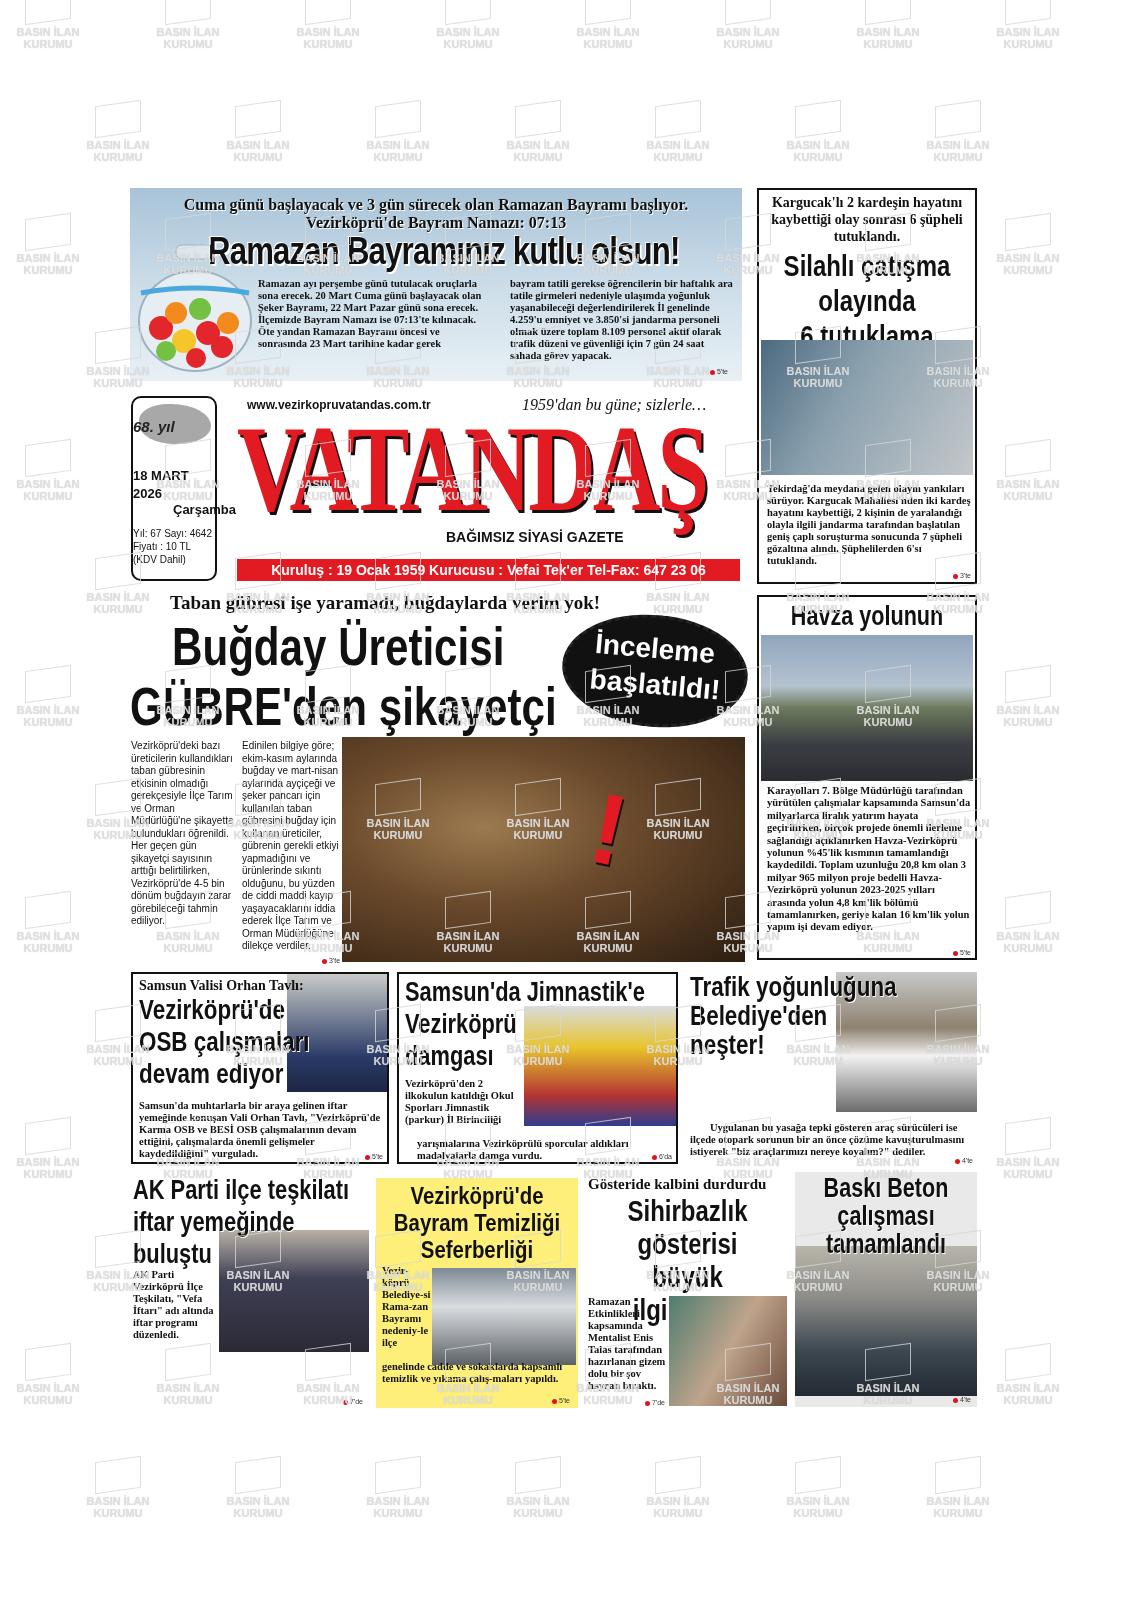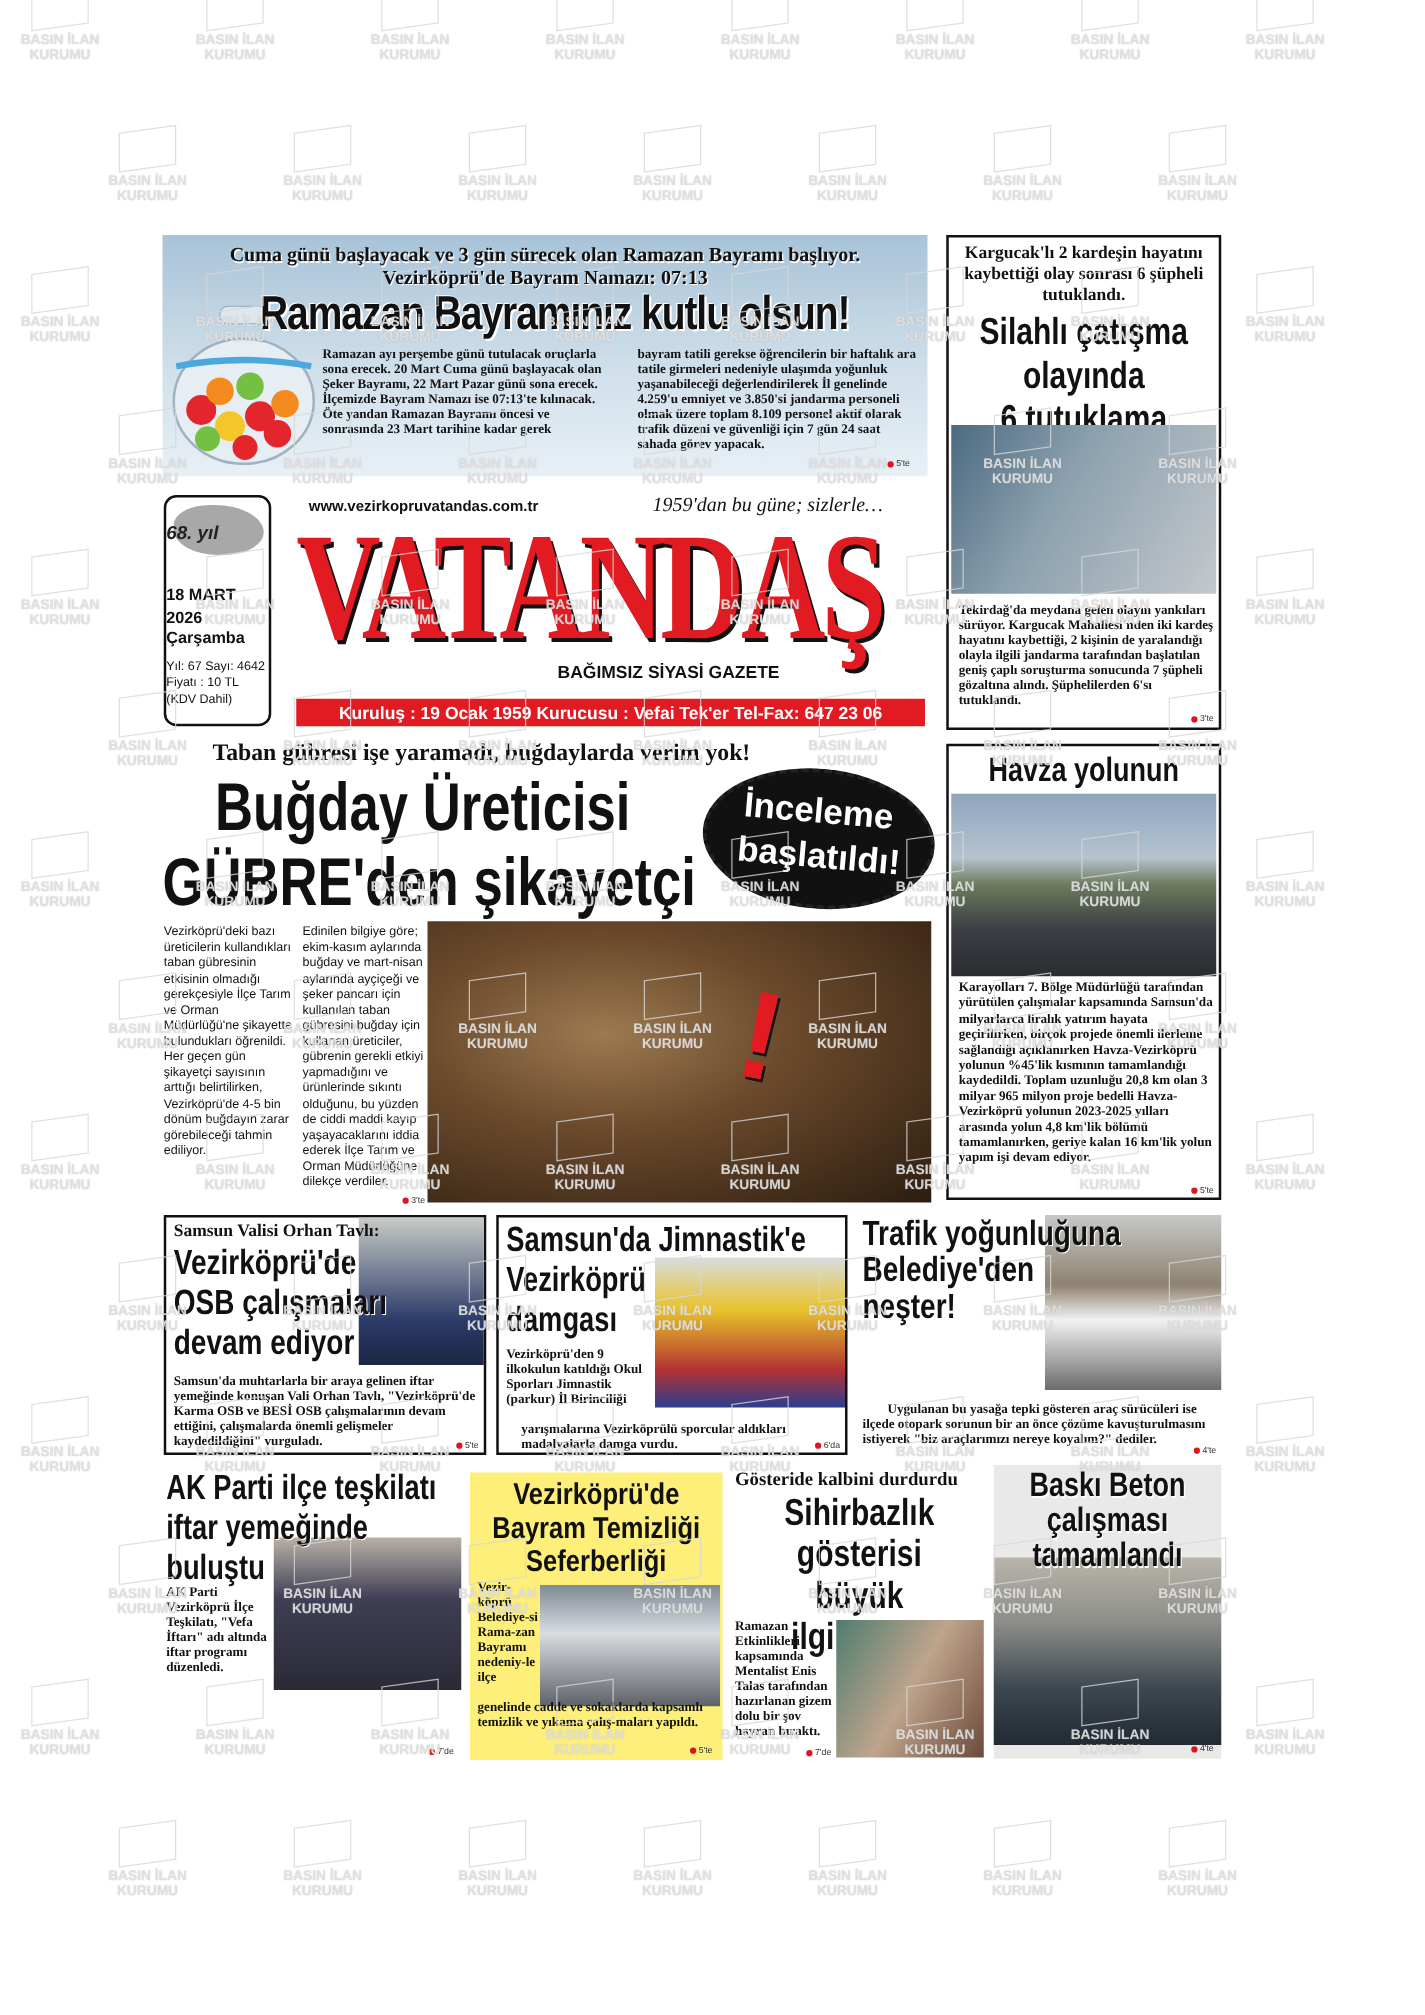--- a/index.html
+++ b/index.html
@@ -32,21 +32,21 @@
   #banner .jar { position: absolute; left: 6px; top: 55px; width: 118px; height: 130px; }
 
   
   #datebox { left: 131px; top: 396px; width: 86px; height: 185px; border: 2px solid #111; border-radius: 10px;
              text-align: left; font-family: "Liberation Sans", sans-serif; }
   #datebox .map { position: absolute; left: 6px; top: 6px; width: 72px; height: 40px; background: #a8a8a8;
                   border-radius: 40% 55% 45% 50%; }
   #datebox .yil { position: absolute; left: 0; right: 0; top: 20px; font-size: 15px; font-weight: bold; font-style: italic; color: #222; }
   #datebox .d1 { position: absolute; left: 0; right: 0; top: 70px; font-size: 13px; font-weight: bold; }
   #datebox .d2 { position: absolute; left: 0; right: 0; top: 88px; font-size: 13px; font-weight: bold; }
-  #datebox .d3 { position: absolute; left: 0; right: 0; top: 104px; font-size: 13px; font-weight: bold; }
+  #datebox .d3 { position: absolute; left: 0; right: 0; top: 104px; font-size: 13px; font-weight: bold; padding-left: 40px; }
   #datebox .s1 { position: absolute; left: 0; right: 0; top: 130px; font-size: 10px; }
   #datebox .s2 { position: absolute; left: 0; right: 0; top: 143px; font-size: 10px; }
   #datebox .s3 { position: absolute; left: 0; right: 0; top: 156px; font-size: 10px; }
 
   #site-url { left: 247px; top: 398px; font-family: "Liberation Sans", sans-serif; font-weight: bold; font-size: 12px; }
   #slogan { left: 522px; top: 396px; font-family: "Liberation Serif", serif; font-size: 16px; font-style: italic; }
   #logo { left: 237px; top: 405px; width: 505px; height: 125px; }
   #logo .txt { position: absolute; left: 0; top: -6px; font-family: "Liberation Serif", serif; font-weight: bold;
                font-size: 120px; color: #e21b23; transform: scaleX(0.78) scaleY(1.02); transform-origin: left top;
                letter-spacing: -4px; text-shadow: 3px 3px 0 #111; white-space: nowrap; }
@@ -770,21 +770,21 @@
   <span class="redpg pg" style="right:4px; bottom:2px;">5'te</span>
 </div>
 
 <div id="box-jim" class="abs">
   <div class="h">
     <div>Samsun'da Jimnastik'e</div>
     <div>Vezirköprü</div>
     <div>damgası</div>
   </div>
   <div class="photo"></div>
-  <div class="body">Vezirköprü'den 9 ilkokulun katıldığı Okul Sporları Jimnastik (parkur) İl Birinciliği</div>
+  <div class="body">Vezirköprü'den 2 ilkokulun katıldığı Okul Sporları Jimnastik (parkur) İl Birinciliği</div>
   <div class="body2" style="top:164px;margin-left:12px;">yarışmalarına Vezirköprülü sporcular aldıkları madalyalarla damga vurdu.</div>
   <span class="redpg pg" style="right:4px; bottom:2px;">6'da</span>
 </div>
 
 <div id="box-trafik" class="abs">
   <div class="photo"></div>
   <div class="h">
     <div>Trafik yoğunluğuna</div>
     <div>Belediye'den</div>
     <div>neşter!</div>

